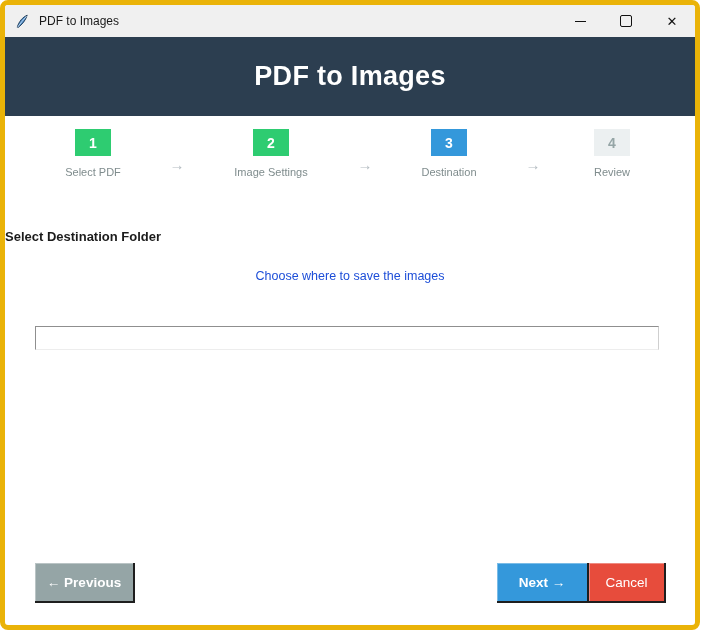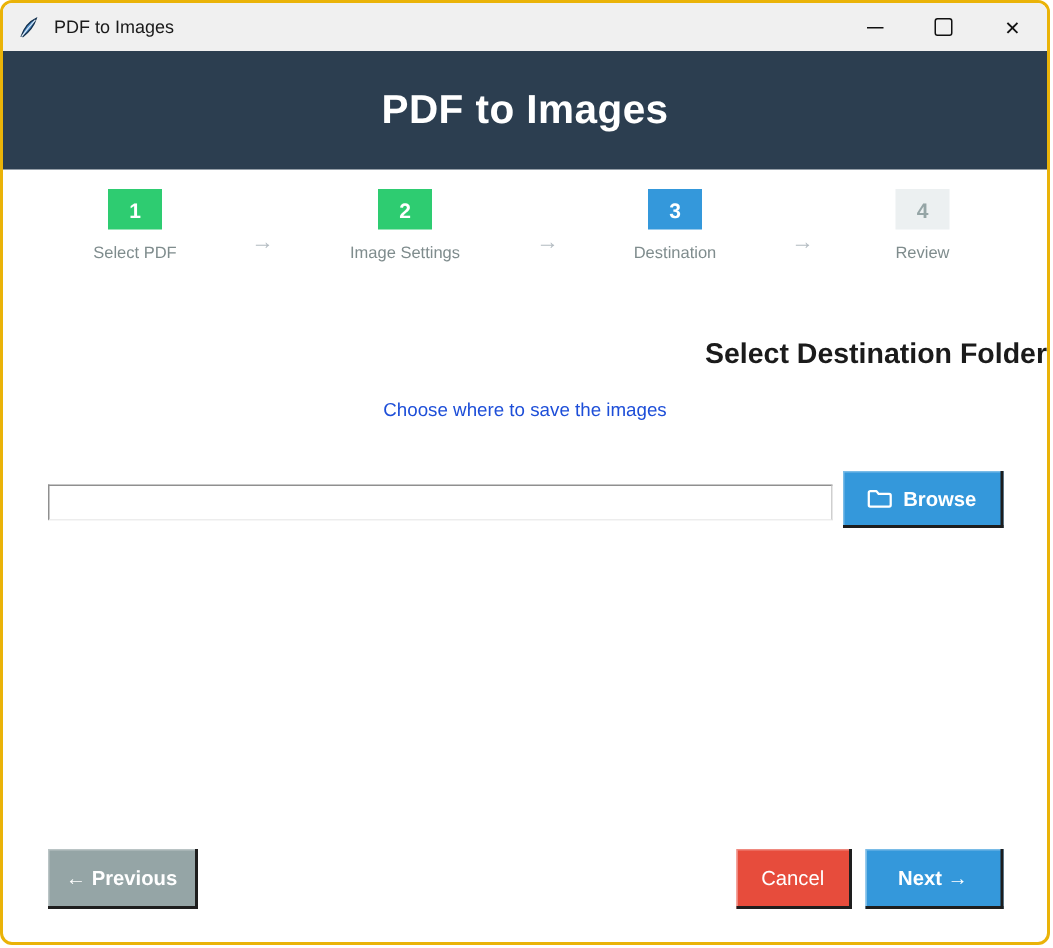--- a/index.html
+++ b/index.html
@@ -1,19 +1,19 @@
 <!DOCTYPE html>
 <html style="--c-titlebar: #f0f0f0; --c-header: #2c3e50; --c-green: #2ecc71; --c-blue: #3498db; --c-stepidle: #ecf0f1; --c-label: #7f8c8d; --c-arrow: #b4bcc2; --c-red: #e74c3c; --c-gray: #95a5a6;"><head>
 <meta charset="utf-8">
 <style>
   html,body{margin:0;padding:0;background:#fff;}
   body{width:702px;height:632px;font-family:"Liberation Sans",sans-serif;-webkit-font-smoothing:antialiased;}
   .window{
     position:relative;width:700px;height:630px;background:#fff;
-    border:2px solid #eab308;border-radius:8px;overflow:hidden;box-sizing:border-box;
+    border:5px solid #eab308;border-radius:8px;overflow:hidden;box-sizing:border-box;
   }
   
   .titlebar{height:32px;background:var(--c-titlebar,#f0f0f0);display:flex;align-items:center;}
   .app-icon{margin-left:9px;width:16px;height:16px;display:flex;align-items:center;justify-content:center;}
   .titlebar-title{margin-left:9px;font-size:12px;color:#1a1a1a;}
   .win-controls{margin-left:auto;display:flex;height:100%;}
   .win-btn{width:46px;height:100%;display:flex;align-items:center;justify-content:center;color:#111;cursor:default;}
   .glyph-min{display:block;width:11px;height:0;border-top:1px solid #111;}
   .glyph-max{display:block;width:10px;height:10px;border:1px solid #111;border-radius:2px;}
   .glyph-close{font-size:13px;line-height:1;}
@@ -28,22 +28,22 @@
   .steps>.step:nth-child(7){width:110px;}
   .step{display:flex;flex-direction:column;align-items:center;}
   .step-num{width:36px;height:27px;display:flex;align-items:center;justify-content:center;
             font-size:14px;font-weight:bold;color:#fff;}
   .step--complete .step-num{background:var(--c-green,#2ecc71);}
   .step--active   .step-num{background:var(--c-blue,#3498db);}
   .step--pending  .step-num{background:var(--c-stepidle,#ecf0f1);color:#95a5a6;}
   .step-label{margin-top:10px;font-size:11px;color:var(--c-label,#7f8c8d);text-align:right;}
   .step-arrow{flex:1;text-align:center;margin-top:27px;font-size:15px;color:var(--c-arrow,#b4bcc2);}
   
-  .page-heading{position:absolute;left:0;right:0;top:224px;text-align:right;
-                font-size:19px;font-weight:bold;color:#1b1b1b;}
+  .page-heading{position:absolute;left:0;right:0;top:224px;text-align:left;
+                font-size:13px;font-weight:bold;color:#1b1b1b;}
   .page-subheading{position:absolute;left:0;right:0;top:264px;text-align:center;
                    font-size:12.5px;color:#1d4ed8;}
   .dest-row{position:absolute;left:30px;right:29px;top:312px;height:38px;display:flex;align-items:flex-start;}
   .dest-input{flex:1;height:24px;margin-top:9px;margin-right:7px;box-sizing:border-box;
               background:#fff;border:1px solid;border-color:#8f8f8f #cfcfcf #ededed #8f8f8f;
               border-radius:0;font-size:13px;padding:0 5px;outline:none;color:#222;}
   .btn{display:inline-flex;align-items:center;justify-content:center;gap:7px;
        color:#fff;font-family:"Liberation Sans",sans-serif;font-size:13.5px;cursor:pointer;
        border:none;border-right:2px solid #1e1e1e;border-bottom:2px solid #1e1e1e;
        box-shadow:inset 1px 1px 0 rgba(255,255,255,.35);border-radius:0;box-sizing:border-box;}
@@ -105,30 +105,22 @@
         <div class="step-num">4</div>
         <div class="step-label">Review</div>
       </div>
     </div>
 
   <div class="page-heading">Select Destination Folder</div>
   <div class="page-subheading">Choose where to save the images</div>
 
   <div class="dest-row">
     <input class="dest-input" type="text" value="" style="">
-    <button class="btn btn-browse">
-      <span style="display:flex;">
-        <svg width="17" height="14" viewBox="0 0 17 14">
-          <path d="M1.2 3.4 a1 1 0 0 1 1-1 h4.1 l1.5 1.9 h7 a1 1 0 0 1 1 1 v6.4 a1 1 0 0 1 -1 1 h-12.6 a1 1 0 0 1 -1 -1 Z" fill="none" stroke="#ffffff" stroke-width="1.5" stroke-linejoin="round"></path>
-        </svg>
-      </span>
-      <span>Browse</span>
-    </button>
   </div>
 
   <div class="footer">
     <button class="btn btn-previous">← Previous</button>
     <span class="footer-spacer"></span>
+    <button class="btn btn-next">Next →</button>
     <button class="btn btn-cancel">Cancel</button>
-    <button class="btn btn-next">Next →</button>
   </div>
 
 </div>
 
 </body></html>

